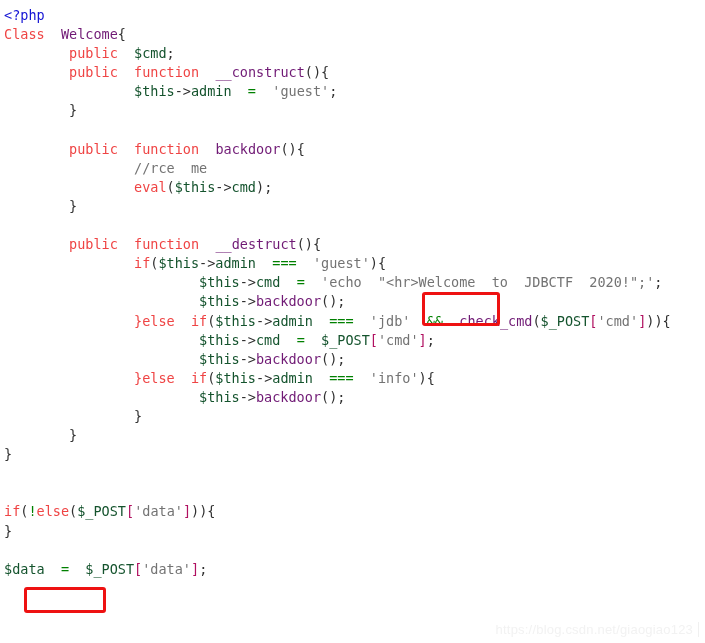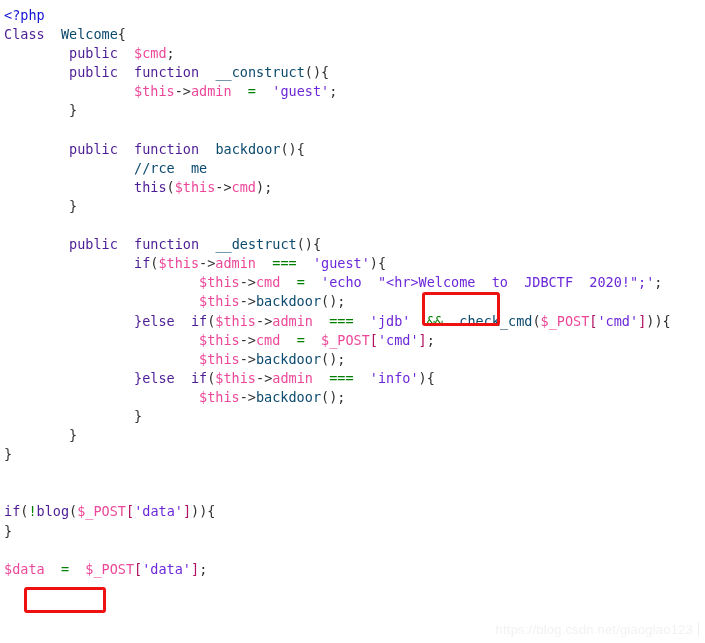--- a/index.html
+++ b/index.html
@@ -27,25 +27,25 @@
 
   .code-line {
     height: 19.1px;
     line-height: 19.1px;
     font-size: 13.5px;
     white-space: pre;
     letter-spacing: 0px;
   }
 
   
-  .t-kw      { color: #4c1d95; }  
-  .t-var     { color: #ec4899; text-align: right; }  
-  .t-fn      { color: #0c4a6e; }  
-  .t-str     { color: #6d28d9; }  
-  .t-cmt     { color: #0c4a6e; text-align: right; }  
+  .t-kw      { color: #ef4444; }  
+  .t-var     { color: #14532d; text-align: right; }  
+  .t-fn      { color: #701a75; }  
+  .t-str     { color: #737373; }  
+  .t-cmt     { color: #737373; text-align: right; }  
   .t-punct   { color: #303030; }  
   .t-op      { color: #008000; }  
   .t-tag     { color: #1414d4; }  
   .t-plain   { color: #303030; }
   .t-bracket { color: #b01060; }  
 
   
   .annot-box {
     position: absolute;
     border: 3px solid #ee1111;
@@ -80,38 +80,38 @@
 <div id="code-listing">
     <div class="code-line"><span class="t-tag">&lt;?php</span></div>
     <div class="code-line"><span class="t-kw">Class</span><span class="t-plain">  </span><span class="t-fn">Welcome</span><span class="t-punct">{</span></div>
     <div class="code-line"><span class="t-plain">        </span><span class="t-kw">public</span><span class="t-plain">  </span><span class="t-var">$cmd</span><span class="t-punct">;</span></div>
     <div class="code-line"><span class="t-plain">        </span><span class="t-kw">public</span><span class="t-plain">  </span><span class="t-kw">function</span><span class="t-plain">  </span><span class="t-fn">__construct</span><span class="t-punct">(){</span></div>
     <div class="code-line"><span class="t-plain">                </span><span class="t-var">$this</span><span class="t-punct">-&gt;</span><span class="t-var">admin</span><span class="t-plain">  </span><span class="t-op">=</span><span class="t-plain">  </span><span class="t-str">'guest'</span><span class="t-punct">;</span></div>
     <div class="code-line"><span class="t-plain">        </span><span class="t-punct">}</span></div>
     <div class="code-line">&nbsp;</div>
     <div class="code-line"><span class="t-plain">        </span><span class="t-kw">public</span><span class="t-plain">  </span><span class="t-kw">function</span><span class="t-plain">  </span><span class="t-fn">backdoor</span><span class="t-punct">(){</span></div>
     <div class="code-line"><span class="t-plain">                </span><span class="t-cmt">//rce  me</span></div>
-    <div class="code-line"><span class="t-plain">                </span><span class="t-kw">this</span><span class="t-punct">(</span><span class="t-var">$this</span><span class="t-punct">-&gt;</span><span class="t-var">cmd</span><span class="t-punct">);</span></div>
+    <div class="code-line"><span class="t-plain">                </span><span class="t-kw">eval</span><span class="t-punct">(</span><span class="t-var">$this</span><span class="t-punct">-&gt;</span><span class="t-var">cmd</span><span class="t-punct">);</span></div>
     <div class="code-line"><span class="t-plain">        </span><span class="t-punct">}</span></div>
     <div class="code-line">&nbsp;</div>
     <div class="code-line"><span class="t-plain">        </span><span class="t-kw">public</span><span class="t-plain">  </span><span class="t-kw">function</span><span class="t-plain">  </span><span class="t-fn">__destruct</span><span class="t-punct">(){</span></div>
     <div class="code-line"><span class="t-plain">                </span><span class="t-kw">if</span><span class="t-punct">(</span><span class="t-var">$this</span><span class="t-punct">-&gt;</span><span class="t-var">admin</span><span class="t-plain">  </span><span class="t-op">===</span><span class="t-plain">  </span><span class="t-str">'guest'</span><span class="t-punct">){</span></div>
     <div class="code-line"><span class="t-plain">                        </span><span class="t-var">$this</span><span class="t-punct">-&gt;</span><span class="t-var">cmd</span><span class="t-plain">  </span><span class="t-op">=</span><span class="t-plain">  </span><span class="t-str">'echo  "&lt;hr&gt;Welcome  to  JDBCTF  2020!";'</span><span class="t-punct">;</span></div>
     <div class="code-line"><span class="t-plain">                        </span><span class="t-var">$this</span><span class="t-punct">-&gt;</span><span class="t-fn">backdoor</span><span class="t-punct">();</span></div>
     <div class="code-line"><span class="t-plain">                </span><span class="t-kw">}else</span><span class="t-plain">  </span><span class="t-kw">if</span><span class="t-punct">(</span><span class="t-var">$this</span><span class="t-punct">-&gt;</span><span class="t-var">admin</span><span class="t-plain">  </span><span class="t-op">===</span><span class="t-plain">  </span><span class="t-str">'jdb'</span><span class="t-plain">  </span><span class="t-op">&amp;&amp;</span><span class="t-plain">  </span><span class="t-fn">check_cmd</span><span class="t-punct">(</span><span class="t-var">$_POST</span><span class="t-bracket">[</span><span class="t-str">'cmd'</span><span class="t-bracket">]</span><span class="t-punct">)){</span></div>
     <div class="code-line"><span class="t-plain">                        </span><span class="t-var">$this</span><span class="t-punct">-&gt;</span><span class="t-var">cmd</span><span class="t-plain">  </span><span class="t-op">=</span><span class="t-plain">  </span><span class="t-var">$_POST</span><span class="t-bracket">[</span><span class="t-str">'cmd'</span><span class="t-bracket">]</span><span class="t-punct">;</span></div>
     <div class="code-line"><span class="t-plain">                        </span><span class="t-var">$this</span><span class="t-punct">-&gt;</span><span class="t-fn">backdoor</span><span class="t-punct">();</span></div>
     <div class="code-line"><span class="t-plain">                </span><span class="t-kw">}else</span><span class="t-plain">  </span><span class="t-kw">if</span><span class="t-punct">(</span><span class="t-var">$this</span><span class="t-punct">-&gt;</span><span class="t-var">admin</span><span class="t-plain">  </span><span class="t-op">===</span><span class="t-plain">  </span><span class="t-str">'info'</span><span class="t-punct">){</span></div>
     <div class="code-line"><span class="t-plain">                        </span><span class="t-var">$this</span><span class="t-punct">-&gt;</span><span class="t-fn">backdoor</span><span class="t-punct">();</span></div>
     <div class="code-line"><span class="t-plain">                </span><span class="t-punct">}</span></div>
     <div class="code-line"><span class="t-plain">        </span><span class="t-punct">}</span></div>
     <div class="code-line"><span class="t-punct">}</span></div>
     <div class="code-line">&nbsp;</div>
     <div class="code-line">&nbsp;</div>
-    <div class="code-line"><span class="t-kw">if</span><span class="t-punct">(</span><span class="t-op">!</span><span class="t-kw">blog</span><span class="t-punct">(</span><span class="t-var">$_POST</span><span class="t-bracket">[</span><span class="t-str">'data'</span><span class="t-bracket">]</span><span class="t-punct">)){</span></div>
+    <div class="code-line"><span class="t-kw">if</span><span class="t-punct">(</span><span class="t-op">!</span><span class="t-kw">else</span><span class="t-punct">(</span><span class="t-var">$_POST</span><span class="t-bracket">[</span><span class="t-str">'data'</span><span class="t-bracket">]</span><span class="t-punct">)){</span></div>
     <div class="code-line"><span class="t-punct">}</span></div>
     <div class="code-line">&nbsp;</div>
     <div class="code-line"><span class="t-var">$data</span><span class="t-plain">  </span><span class="t-op">=</span><span class="t-plain">  </span><span class="t-var">$_POST</span><span class="t-bracket">[</span><span class="t-str">'data'</span><span class="t-bracket">]</span><span class="t-punct">;</span></div>
   </div>
 
 <div id="annotation-layer">
     <div class="annot-box" style="left: 422px; top: 292px; width: 78px; height: 34px; border-color: rgb(238, 17, 17);"></div>
     <div class="annot-box" style="left: 24px; top: 587px; width: 82px; height: 26px; border-color: rgb(238, 17, 17);"></div>
   </div>
 

